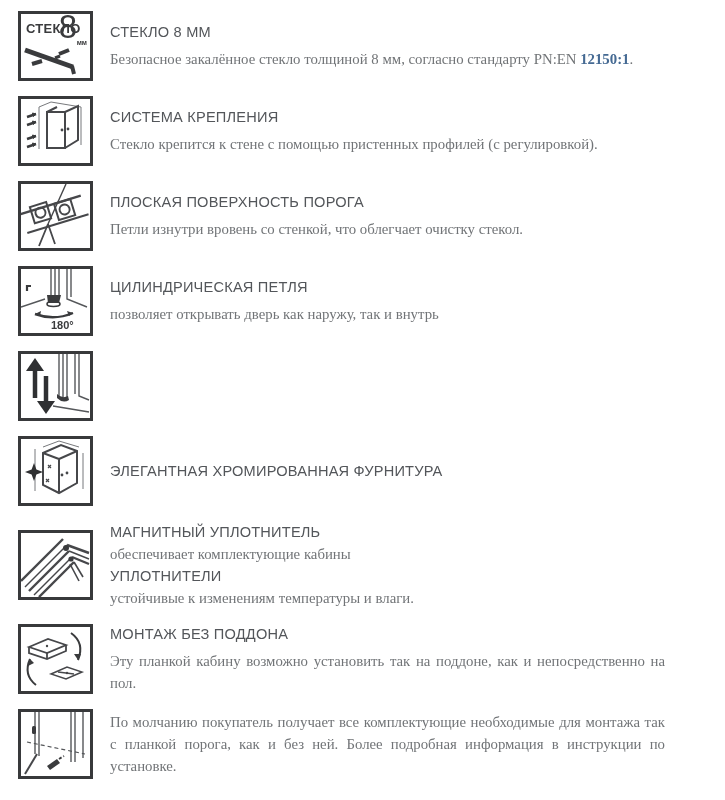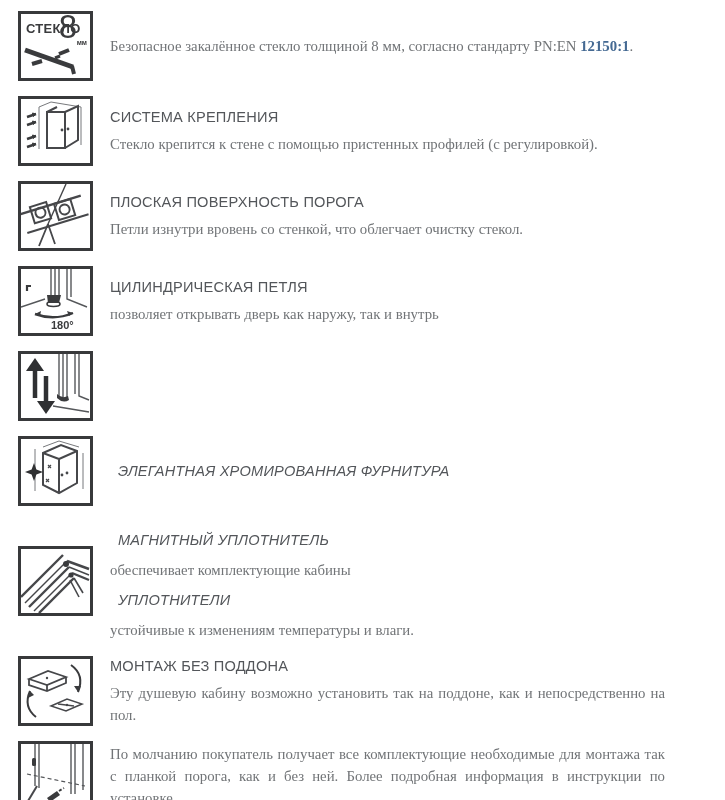--- a/index.html
+++ b/index.html
@@ -14,21 +14,21 @@
     flex:0 0 69px;width:69px;height:64px;
     border:3px solid #38393b;margin-right:17px;
     position:relative;box-sizing:content-box;background:#fff;
   }
   .icon-box svg{position:absolute;left:0;top:0;width:100%;height:100%;}
   .feature-text{flex:1;min-width:0;}
   .f-title{
     margin:0 0 6px 0;font-size:14.6px;font-weight:400;
     color:#53565a;line-height:20px;letter-spacing:.2px;
   }
-  .f-title.tight{margin:8px;line-height:22px;font-style:italic;}
+  .f-title.tight{margin:0;line-height:22px;}
   .f-body{
     margin:0;font-size:14.8px;font-weight:400;color:#717477;
     line-height:22px;text-align:justify;font-family:Liberation Serif, serif;
   }
   .hl{color:#456a93;font-weight:700;}
   
   .g-label{position:absolute;top:7px;left:5px;font-size:13px;font-weight:700;color:#3a3b3d;letter-spacing:.3px;}
   .g-value{position:absolute;top:-6px;right:13px;font-size:33px;font-weight:400;color:#3a3b3d;}
   .g-unit{position:absolute;top:25px;right:3px;font-size:7px;font-weight:700;color:#3a3b3d;}
   .deg-label{font:700 11px "Liberation Sans",sans-serif;fill:#3a3b3d;}
@@ -45,20 +45,21 @@
       <span class="g-unit">мм</span>
       <svg viewBox="0 0 69 64">
         <path d="M4 36 L52 53" stroke="#3a3b3d" stroke-width="5" fill="none"></path>
         <path d="M51 52 L53 60" stroke="#3a3b3d" stroke-width="4" fill="none"></path>
         <path d="M38 40 l10 -4" stroke="#3a3b3d" stroke-width="4" fill="none"></path>
         <path d="M34 44 l5 -2" stroke="#3a3b3d" stroke-width="3" fill="none"></path>
         <path d="M11 50 l10 -3" stroke="#3a3b3d" stroke-width="4" fill="none"></path>
       </svg>
     </div>
     <div class="feature-text">
+      <h3 class="f-title">СТЕКЛО 8 ММ</h3>
       <p class="f-body"><span>Безопасное закалённое стекло толщиной 8 мм, согласно стандарту PN:EN </span><span class="hl">12150:1</span><span>.</span></p>
     </div>
   </section>
 
   <section class="feature-row">
     <div class="icon-box">
       <svg viewBox="0 0 69 64">
         <g stroke="#77797c" stroke-width="1" fill="none">
           <path d="M18 8 L30 3 L60 8 L60 46"></path>
           <path d="M18 8 V50"></path>
@@ -222,21 +223,21 @@
         </g>
         <circle cx="46" cy="46" r="1.2" fill="#46474a"></circle>
         <path d="M50 6 Q64 16 57 33" stroke="#3a3b3d" stroke-width="2" fill="none"></path>
         <path d="M57 33 l-4 -6 7 0 Z" fill="#3a3b3d"></path>
         <path d="M15 58 Q2 48 9 32" stroke="#3a3b3d" stroke-width="2" fill="none"></path>
         <path d="M9 32 l-2 7 6 -3 Z" fill="#3a3b3d"></path>
       </svg>
     </div>
     <div class="feature-text">
       <h3 class="f-title">МОНТАЖ БЕЗ ПОДДОНА</h3>
-      <p class="f-body">Эту душевую кабину возможно установить так на поддоне, как и непосредственно на пол.</p>
+      <p class="f-body">Эту планкой кабину возможно установить так на поддоне, как и непосредственно на пол.</p>
     </div>
   </section>
 
   <section class="feature-row">
     <div class="icon-box">
       <svg viewBox="0 0 69 64">
         <g stroke="#55575a" stroke-width="1.4" fill="none">
           <path d="M14 0 V42"></path>
             <path d="M18 0 V44"></path>
           <path d="M50 0 V50"></path>

